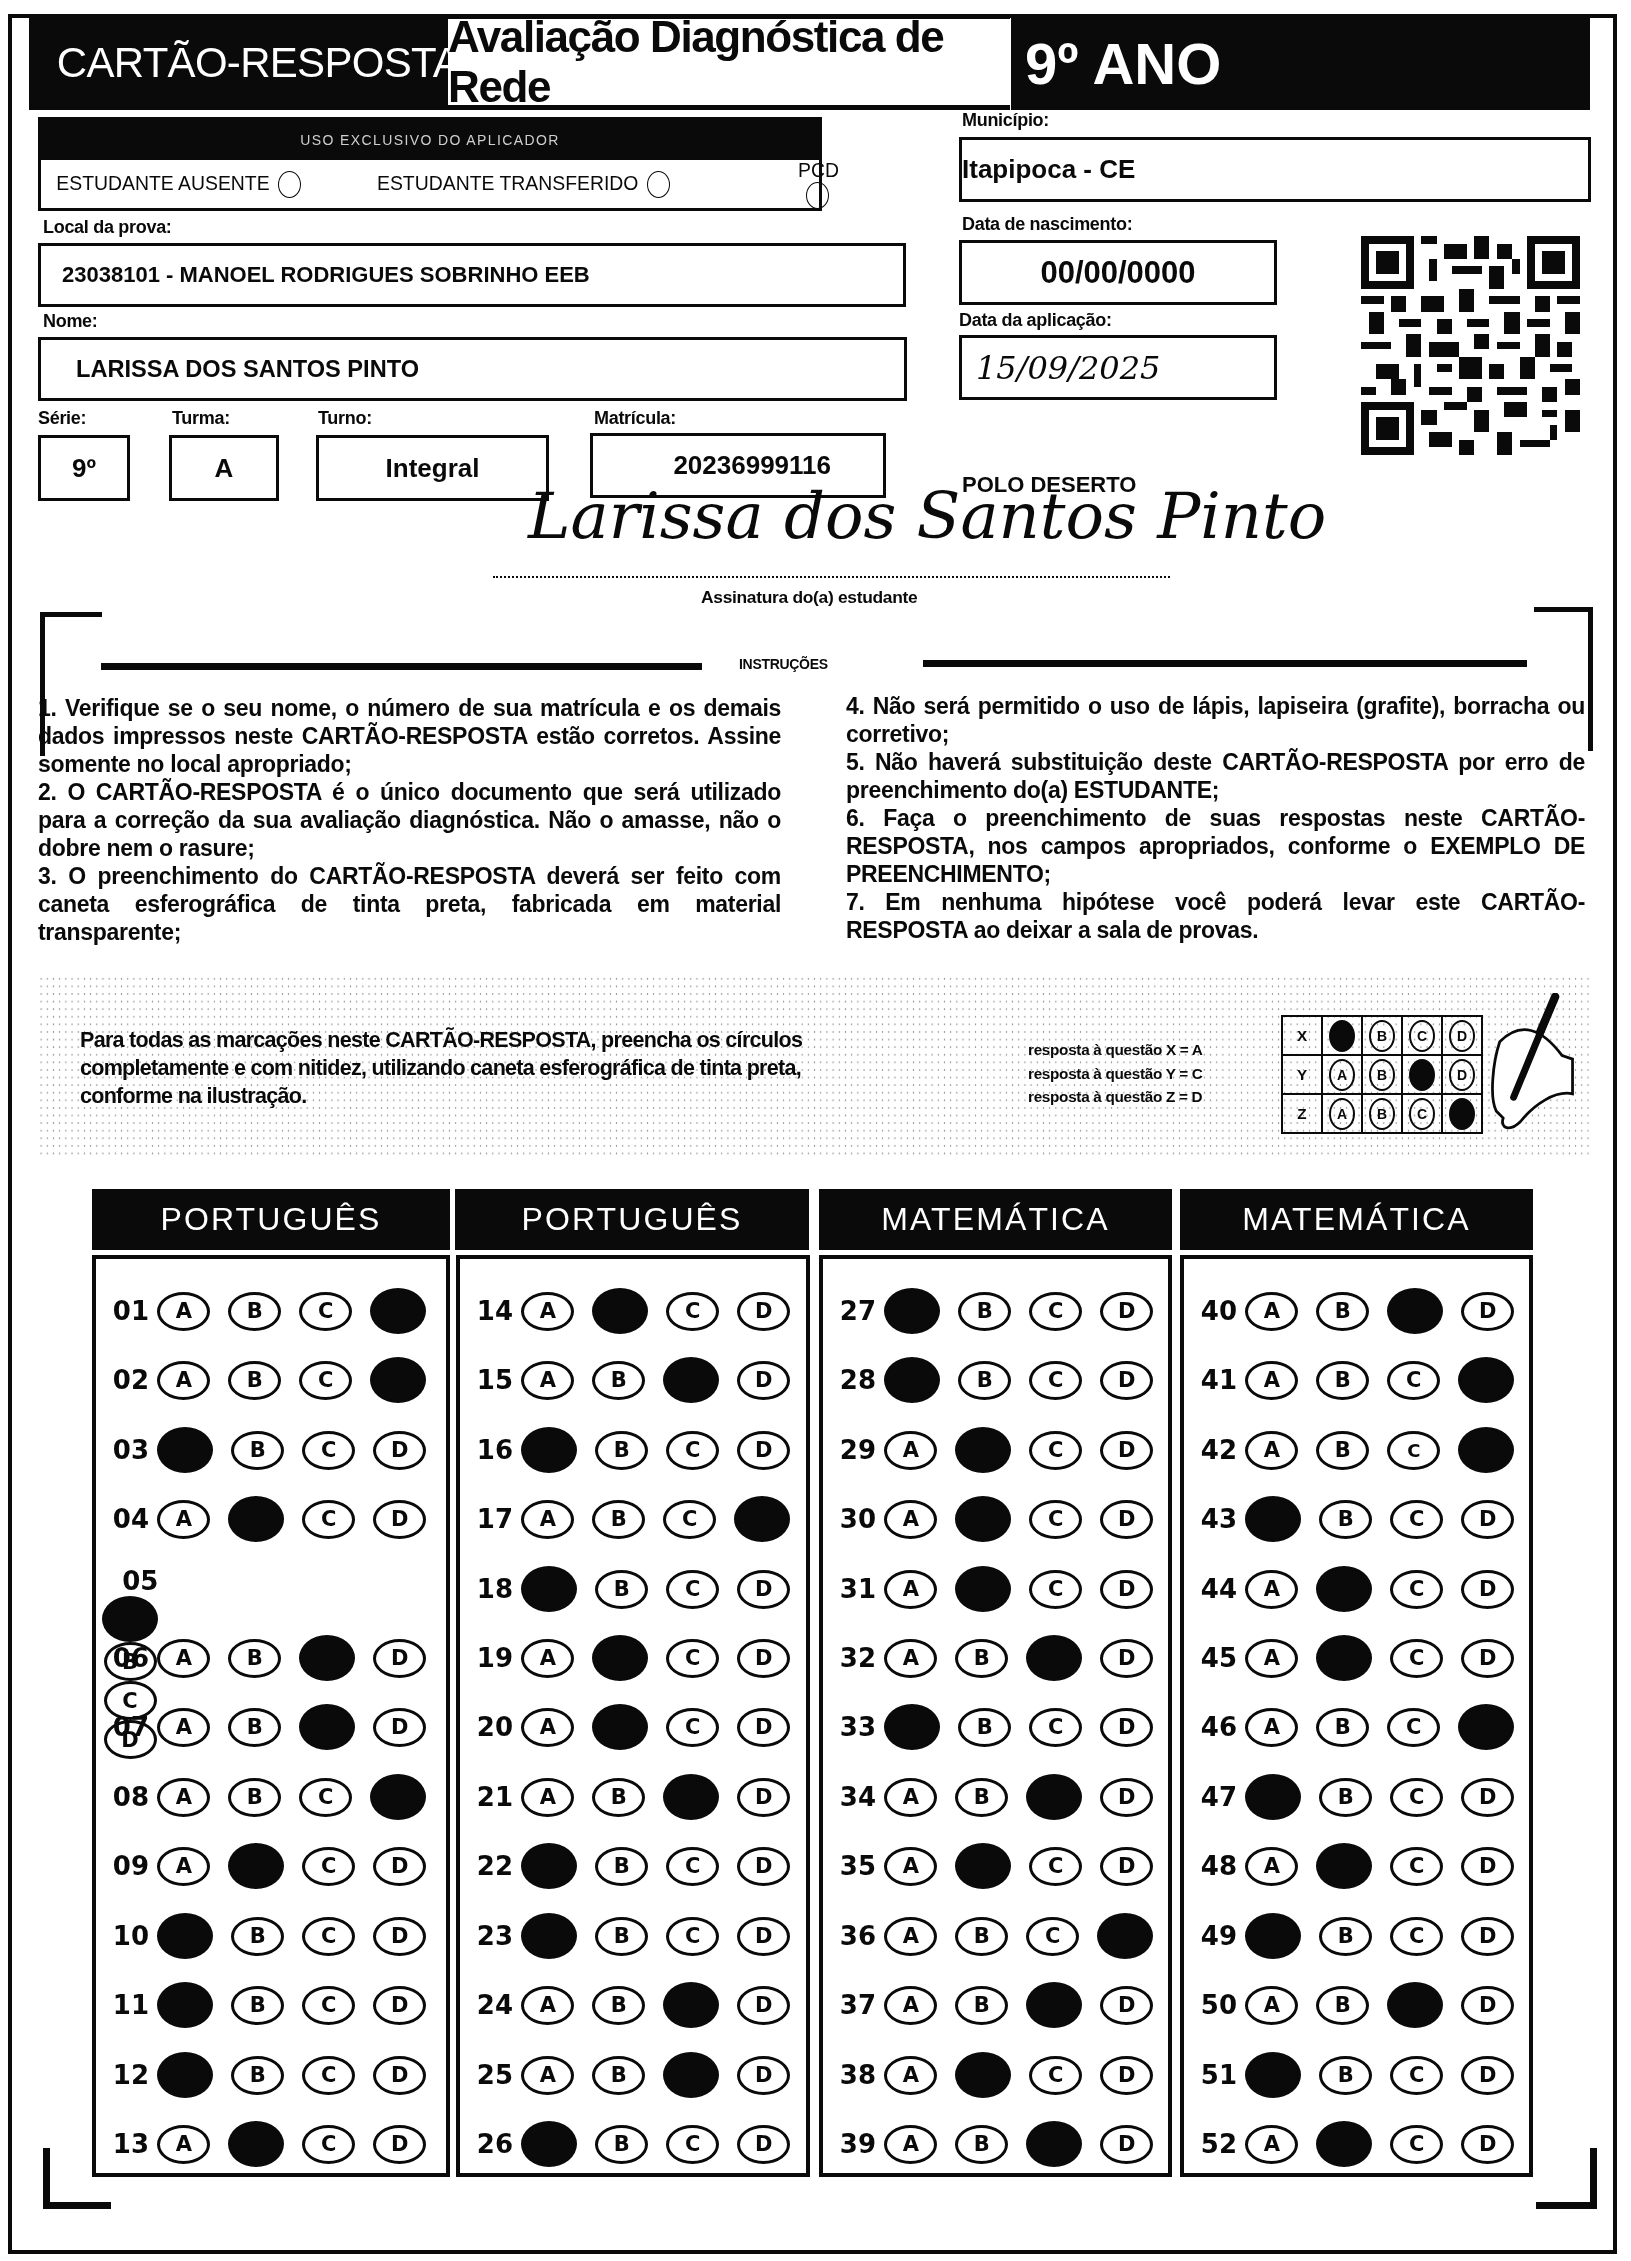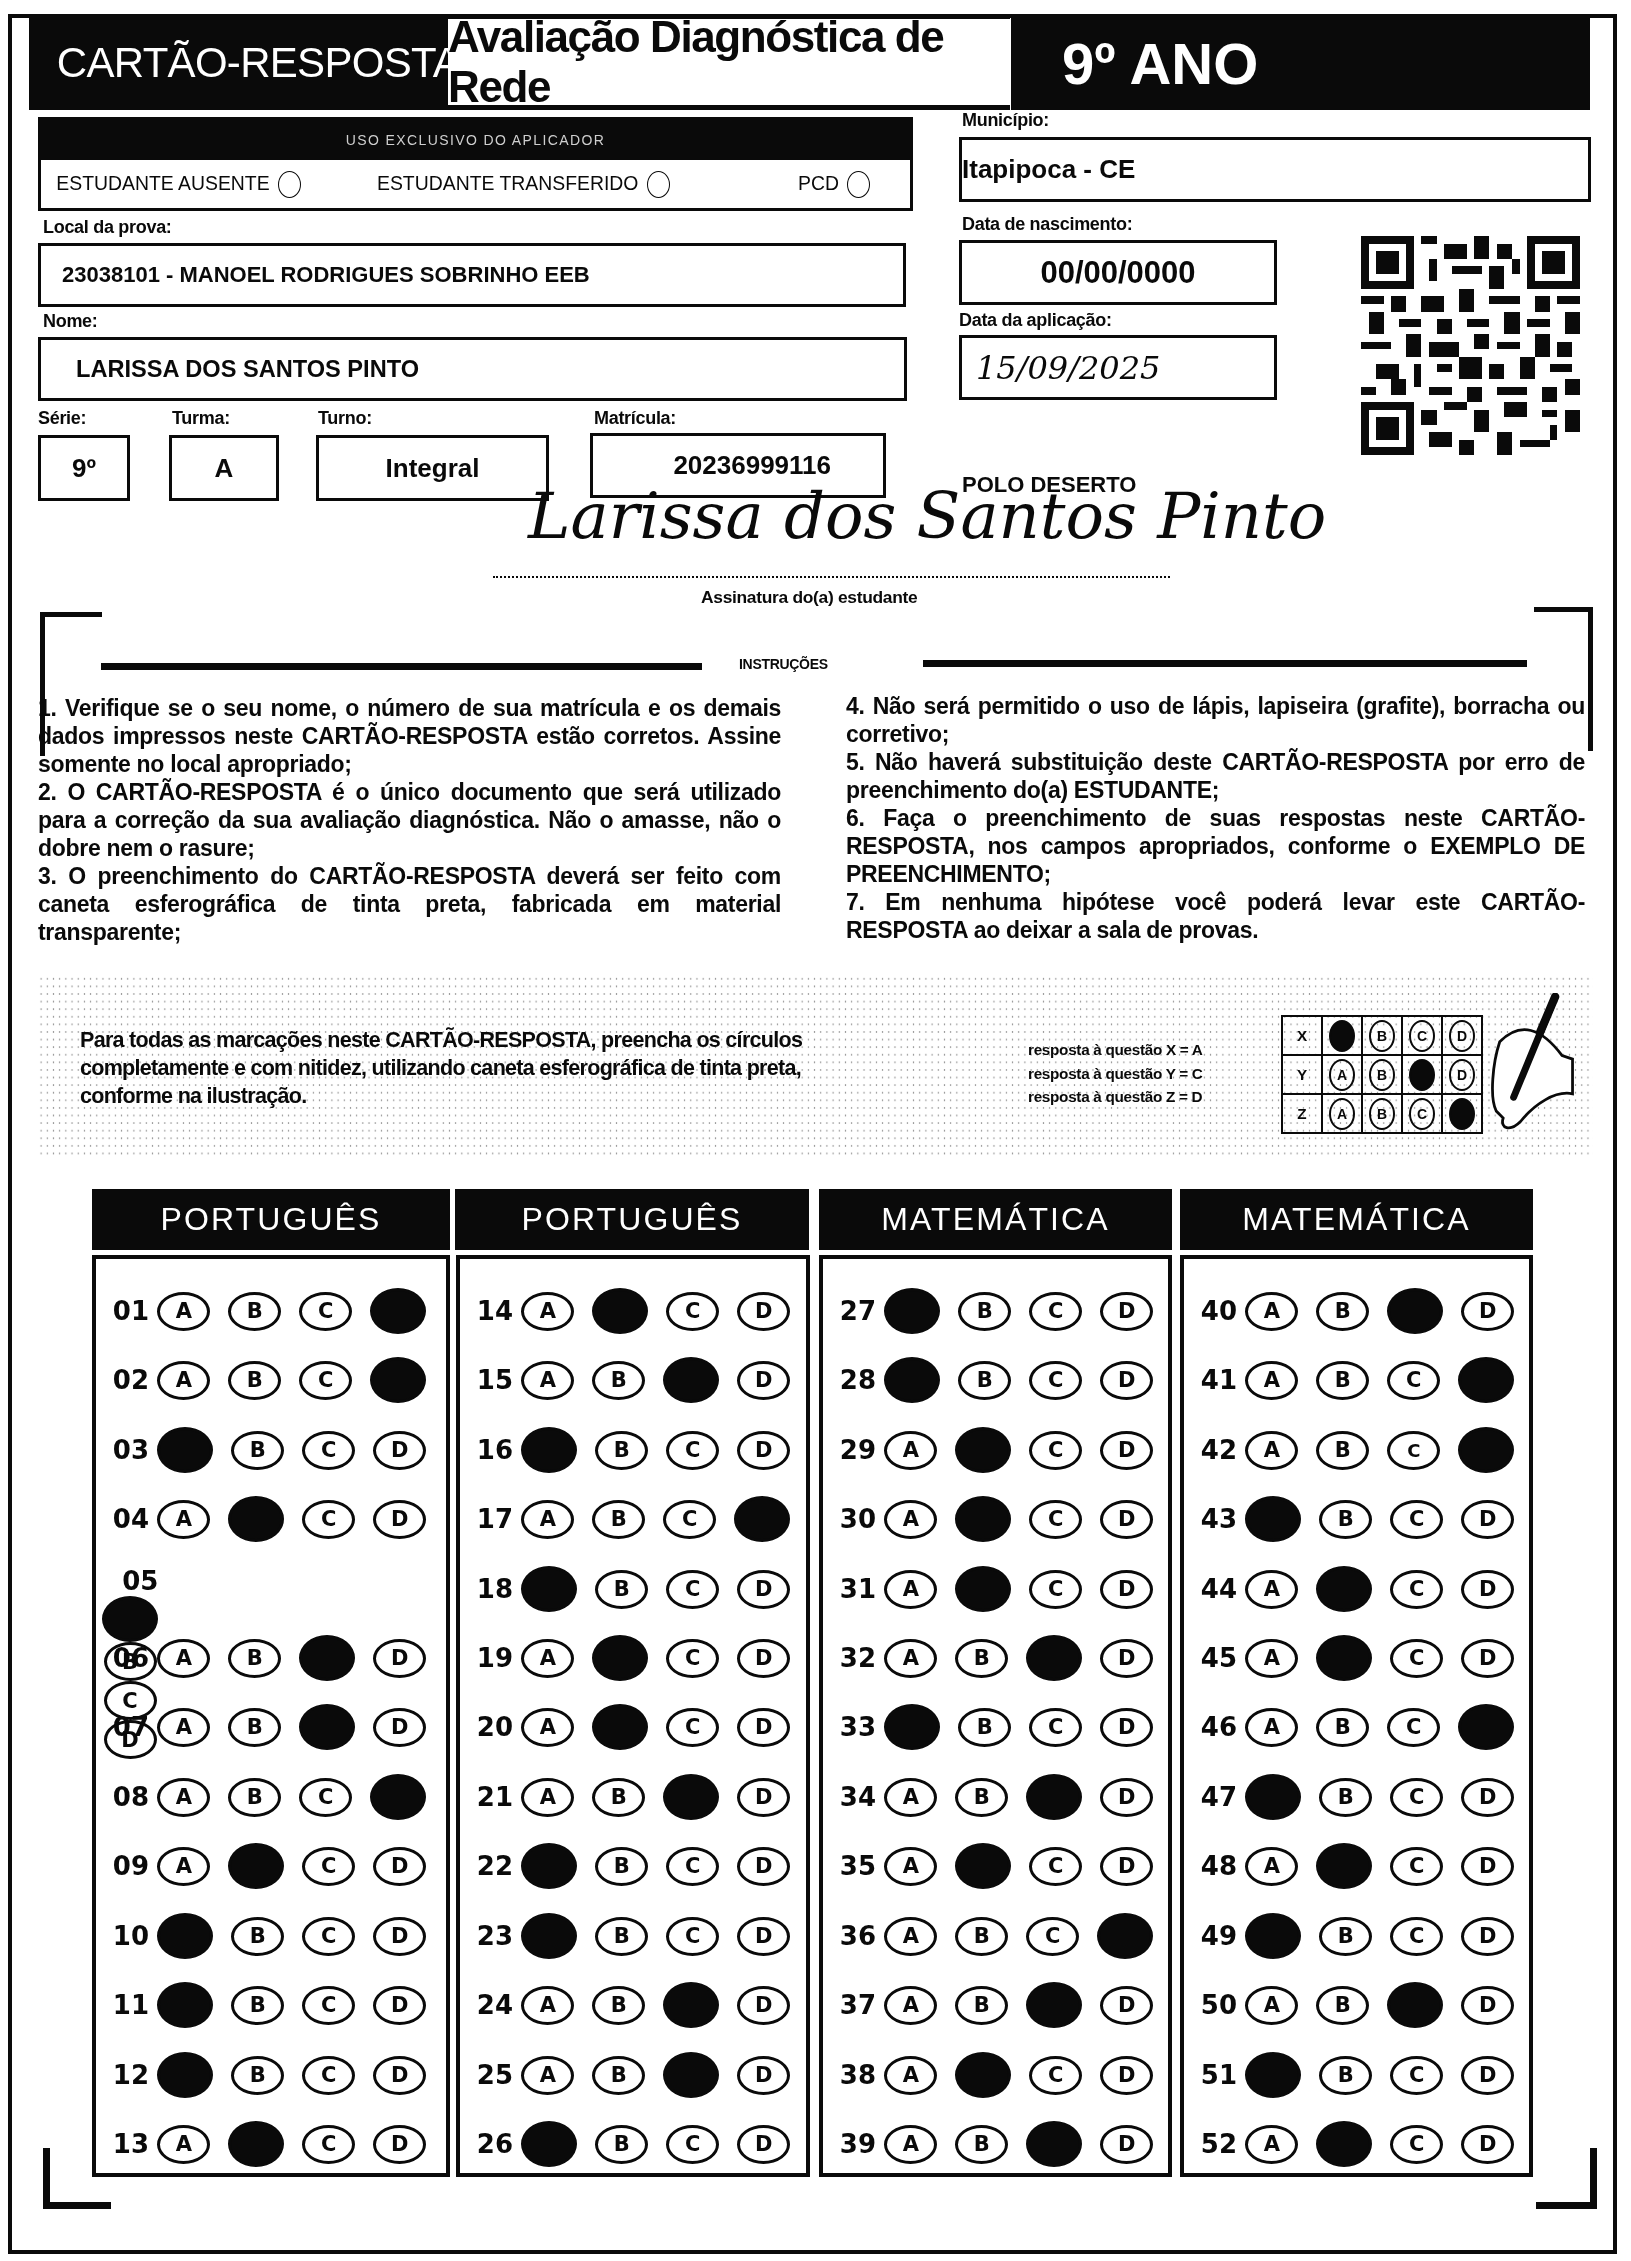--- a/index.html
+++ b/index.html
@@ -5,23 +5,23 @@
   html, body { margin:0; padding:0; background:#ffffff; }
   body { width:1632px; height:2261px; position:relative; overflow:hidden;
          font-family:"Liberation Sans", sans-serif; color:#0a0a0a; }
   .abs { position:absolute; }
   .outer { left:8.3px; top:14px; width:1609px; height:2240px; border:4.2px solid #0a0a0a; box-sizing:border-box; }
   .hdr-black { background:#0a0a0a; color:#fff; }
   .hdr-left { left:29px; top:16.7px; width:419px; height:93px; display:flex; align-items:center; justify-content:center;
               font-size:42px; font-family:"Liberation Sans", sans-serif; letter-spacing:-0.7px;padding-left:20px; }
   .hdr-mid { left:448px; top:19.4px; width:562px; height:86px; background:#fff; display:flex; align-items:center; justify-content:center;
              font-size:44px; font-weight:bold; letter-spacing:-1.4px; }
-  .hdr-right { left:1011px; top:16.7px; width:579px; height:93px; display:flex; align-items:center; padding-left:51px; box-sizing:border-box;
+  .hdr-right { left:1011px; top:16.7px; width:579px; height:93px; display:flex; align-items:center; padding-left:14px; box-sizing:border-box;
                font-size:58px; font-weight:bold; }
-  .appl { left:38px; top:117px; width:875px; height:94px; border:3.5px solid #0a0a0a; box-sizing:border-box; }
+  .appl { left:38px; top:117px; width:784px; height:94px; border:3.5px solid #0a0a0a; box-sizing:border-box; }
   .appl-head { position:absolute; left:0; top:0; right:0; height:40px; background:#0a0a0a; color:#cfcfcf; font-size:14px;
                display:flex; align-items:center; justify-content:center; letter-spacing:1.4px; }
   .appl-row { position:absolute; left:0; right:0; top:40px; bottom:0; display:flex; align-items:center; font-size:19.4px; }
   .radio { display:inline-block; width:21px; height:25px; border:1.7px solid #0a0a0a; border-radius:50%; vertical-align:middle; margin-left:8.3px; }
   .lbl { font-size:18px; font-weight:bold; letter-spacing:-0.3px; }
   .box { border:3.5px solid #0a0a0a; box-sizing:border-box; display:flex; align-items:center; background:#fff; }
   .val { font-size:23.6px; font-weight:bold; }
   .sig { font-family:"DejaVu Serif", serif; font-style:italic; font-size:64px; }
   .instr { font-size:23px; font-weight:bold; line-height:28px; text-align:justify; letter-spacing:-0.3px; }
   .subj { background:#0a0a0a; color:#fff; font-size:32px; letter-spacing:2.1px; display:flex; align-items:center; justify-content:center; height:61px; }

